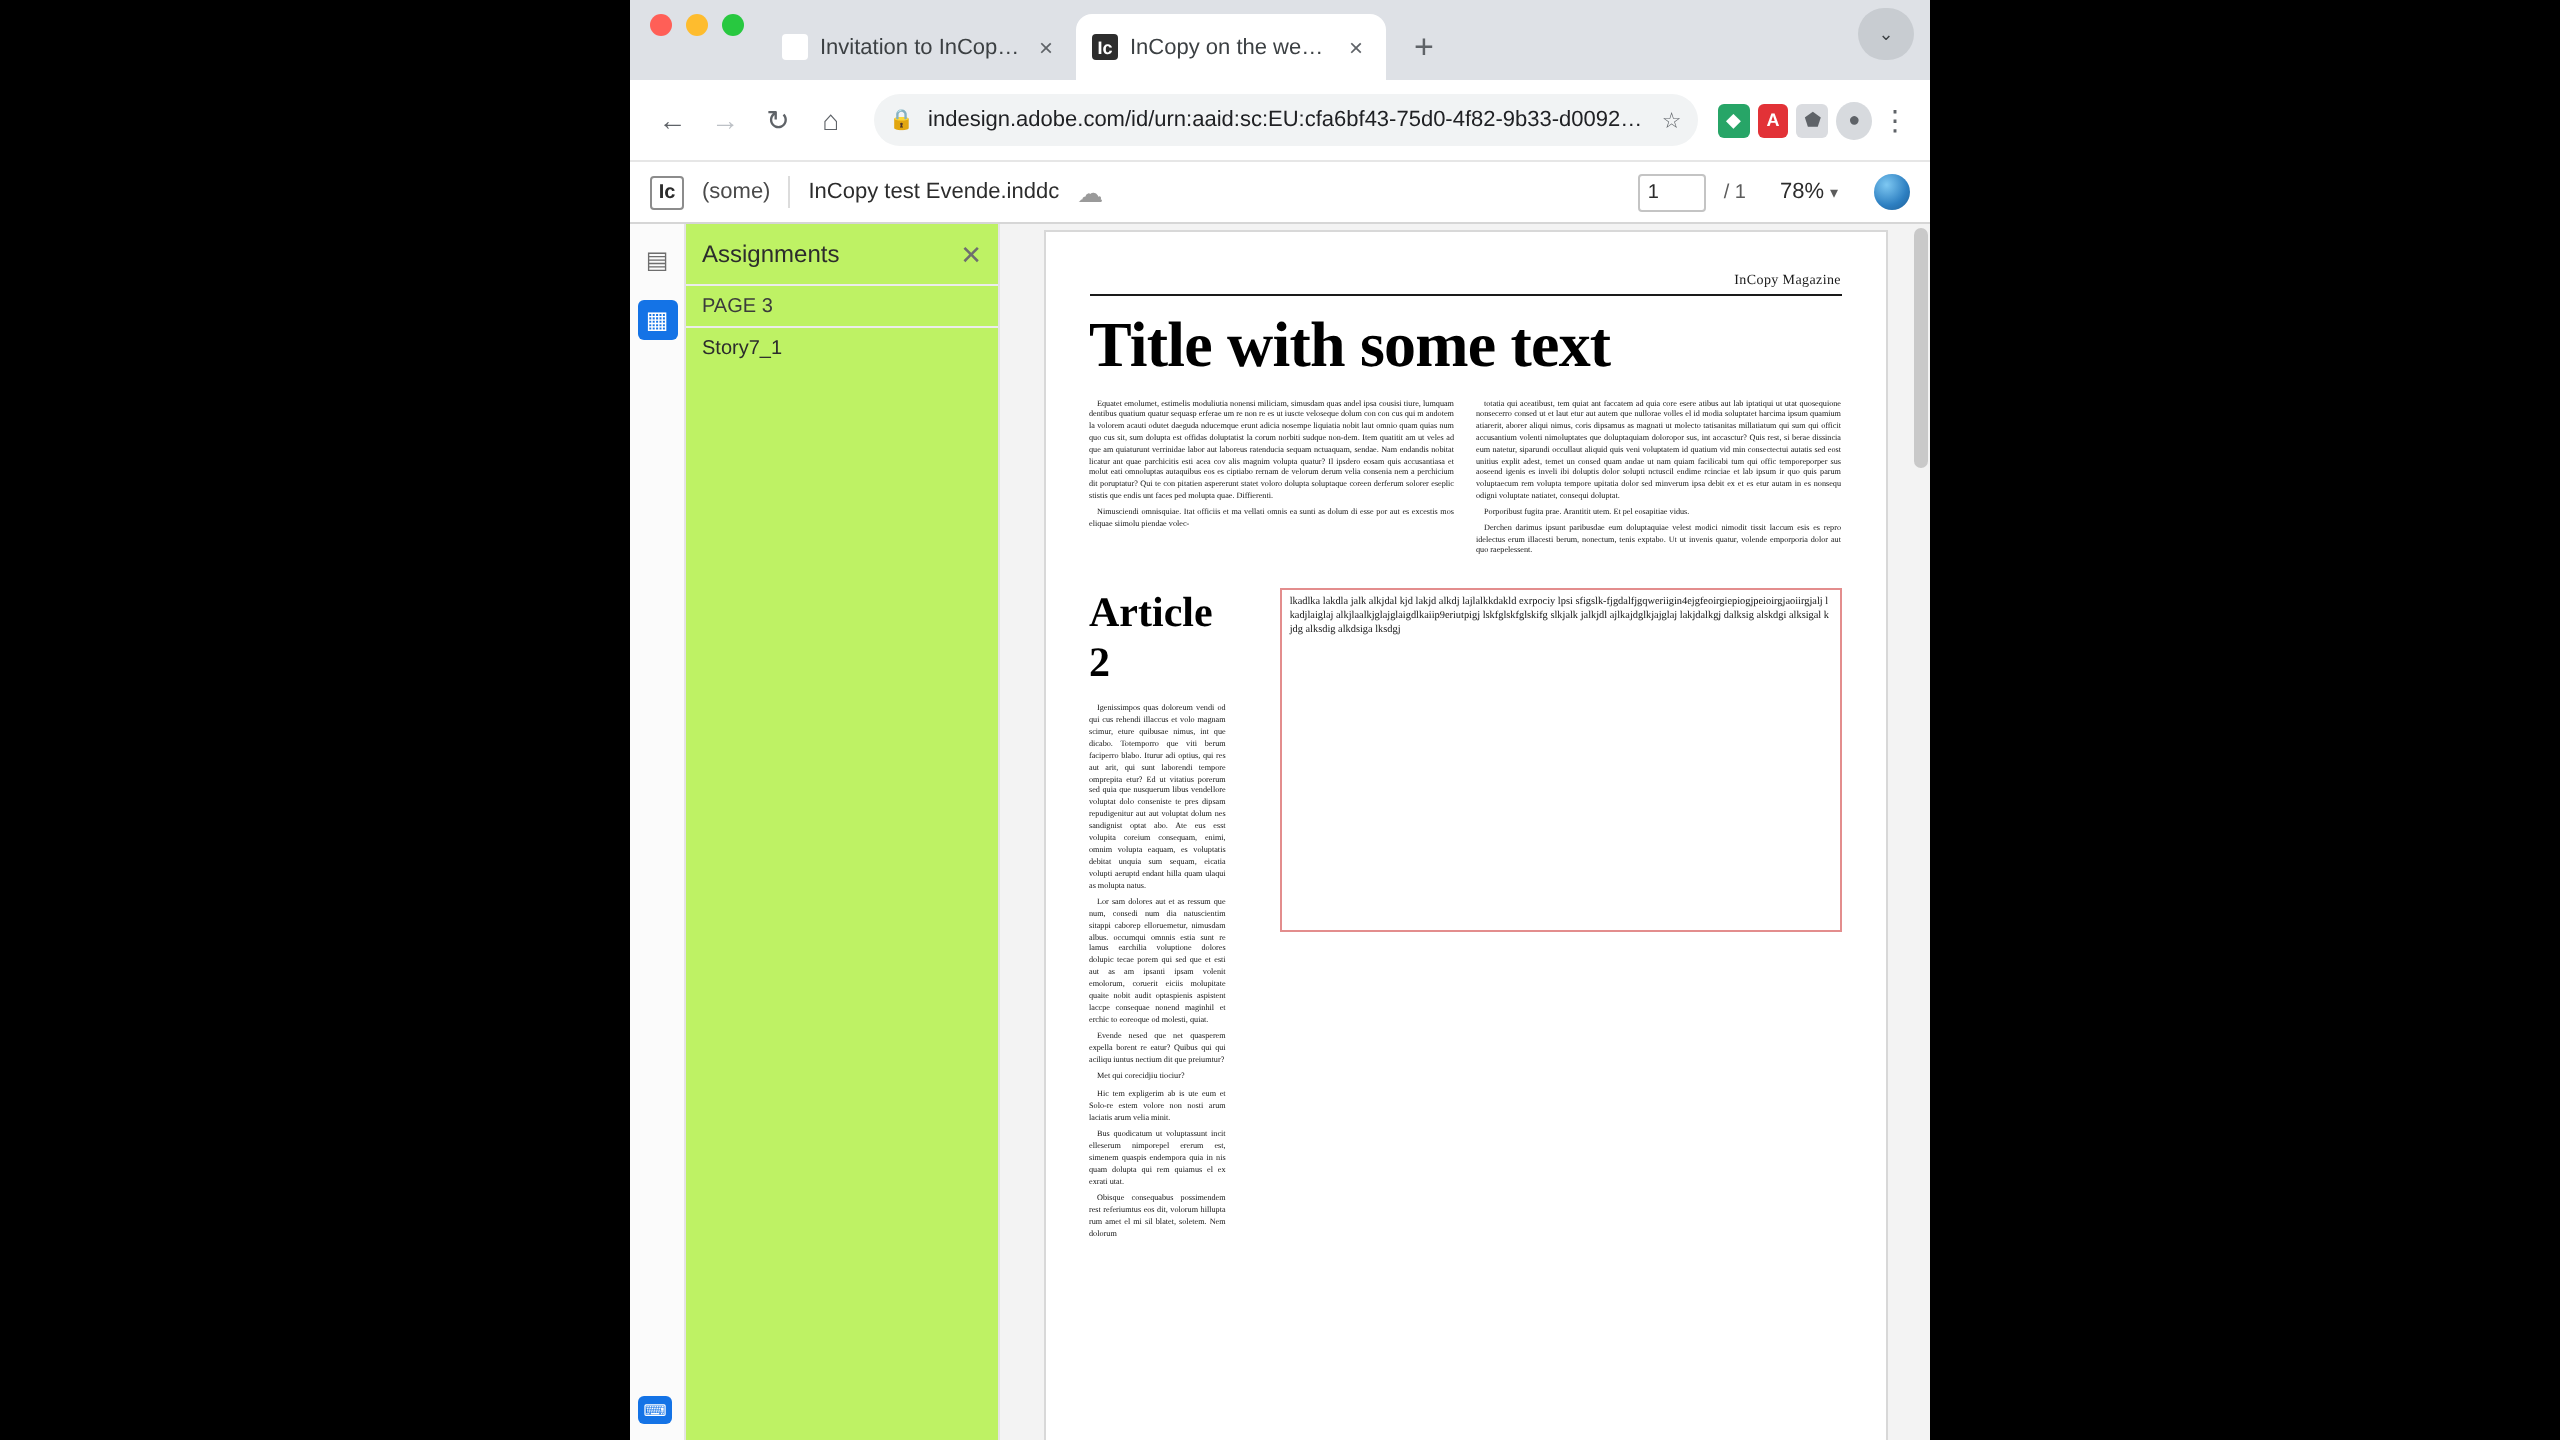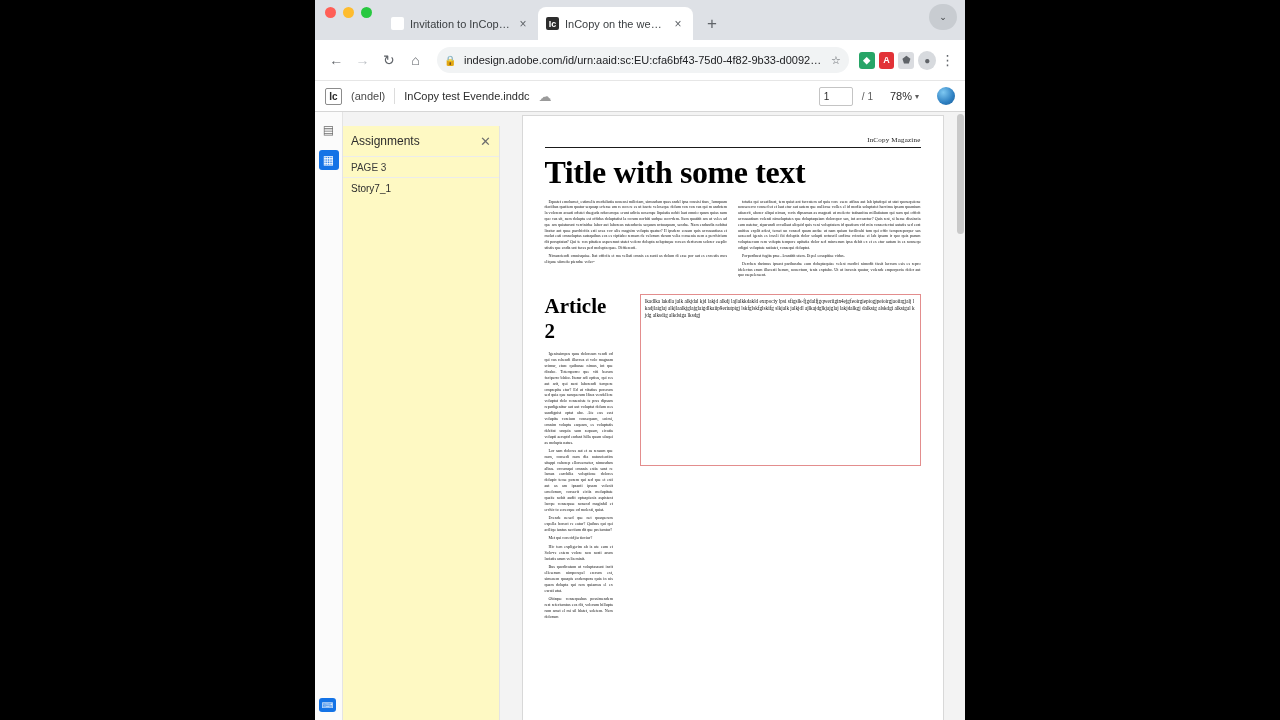--- a/index.html
+++ b/index.html
@@ -222,25 +222,24 @@
     display: flex; align-items: center; justify-content: center;
     font-size: 12px; color: #6e6e6e;
     border-radius: 3px;
   }
   .rail-icon.active { background: #1473e6; color: #fff; }
   .rail-bottom { position: absolute; bottom: 8px; left: 4px; }
 
   
   #panel {
     width: 157px;
-    background: #fef9c3;
+    background: #bef264;
     border-right: 1px solid #e4e4e4;
     font-size: 11px;
     color: #2c2c2c;
-    margin-top: 14px;
   }
   .panel-header {
     height: 30px;
     display: flex; align-items: center;
     padding: 0 8px;
     font-size: 12px;
     color: #2c2c2c;
   }
   .panel-title { flex: 1 1 auto; }
   .panel-close { color: #6e6e6e; font-size: 13px; }
@@ -396,21 +395,21 @@
       </div>
       <div class="ext ext-green">◆</div>
       <div class="ext ext-red">A</div>
       <div class="ext ext-gray">⬟</div>
       <div class="avatar">●</div>
       <div class="kebab">⋮</div>
     </div>
 
     <div id="app-header">
       <div class="ic-logo">Ic</div>
-      <div class="hdr-beta">(andel)</div>
+      <div class="hdr-beta">(some)</div>
       <div class="hdr-sep"></div>
       <div class="hdr-doc">InCopy test Evende.inddc</div>
       <div class="cloud-icon">☁</div>
       <div class="hdr-spacer"></div>
       <div class="page-input">1</div>
       <div class="page-count">/ 1</div>
       <div class="zoom-box">
         <span>78%</span>
         <span class="zoom-caret">▾</span>
       </div>

